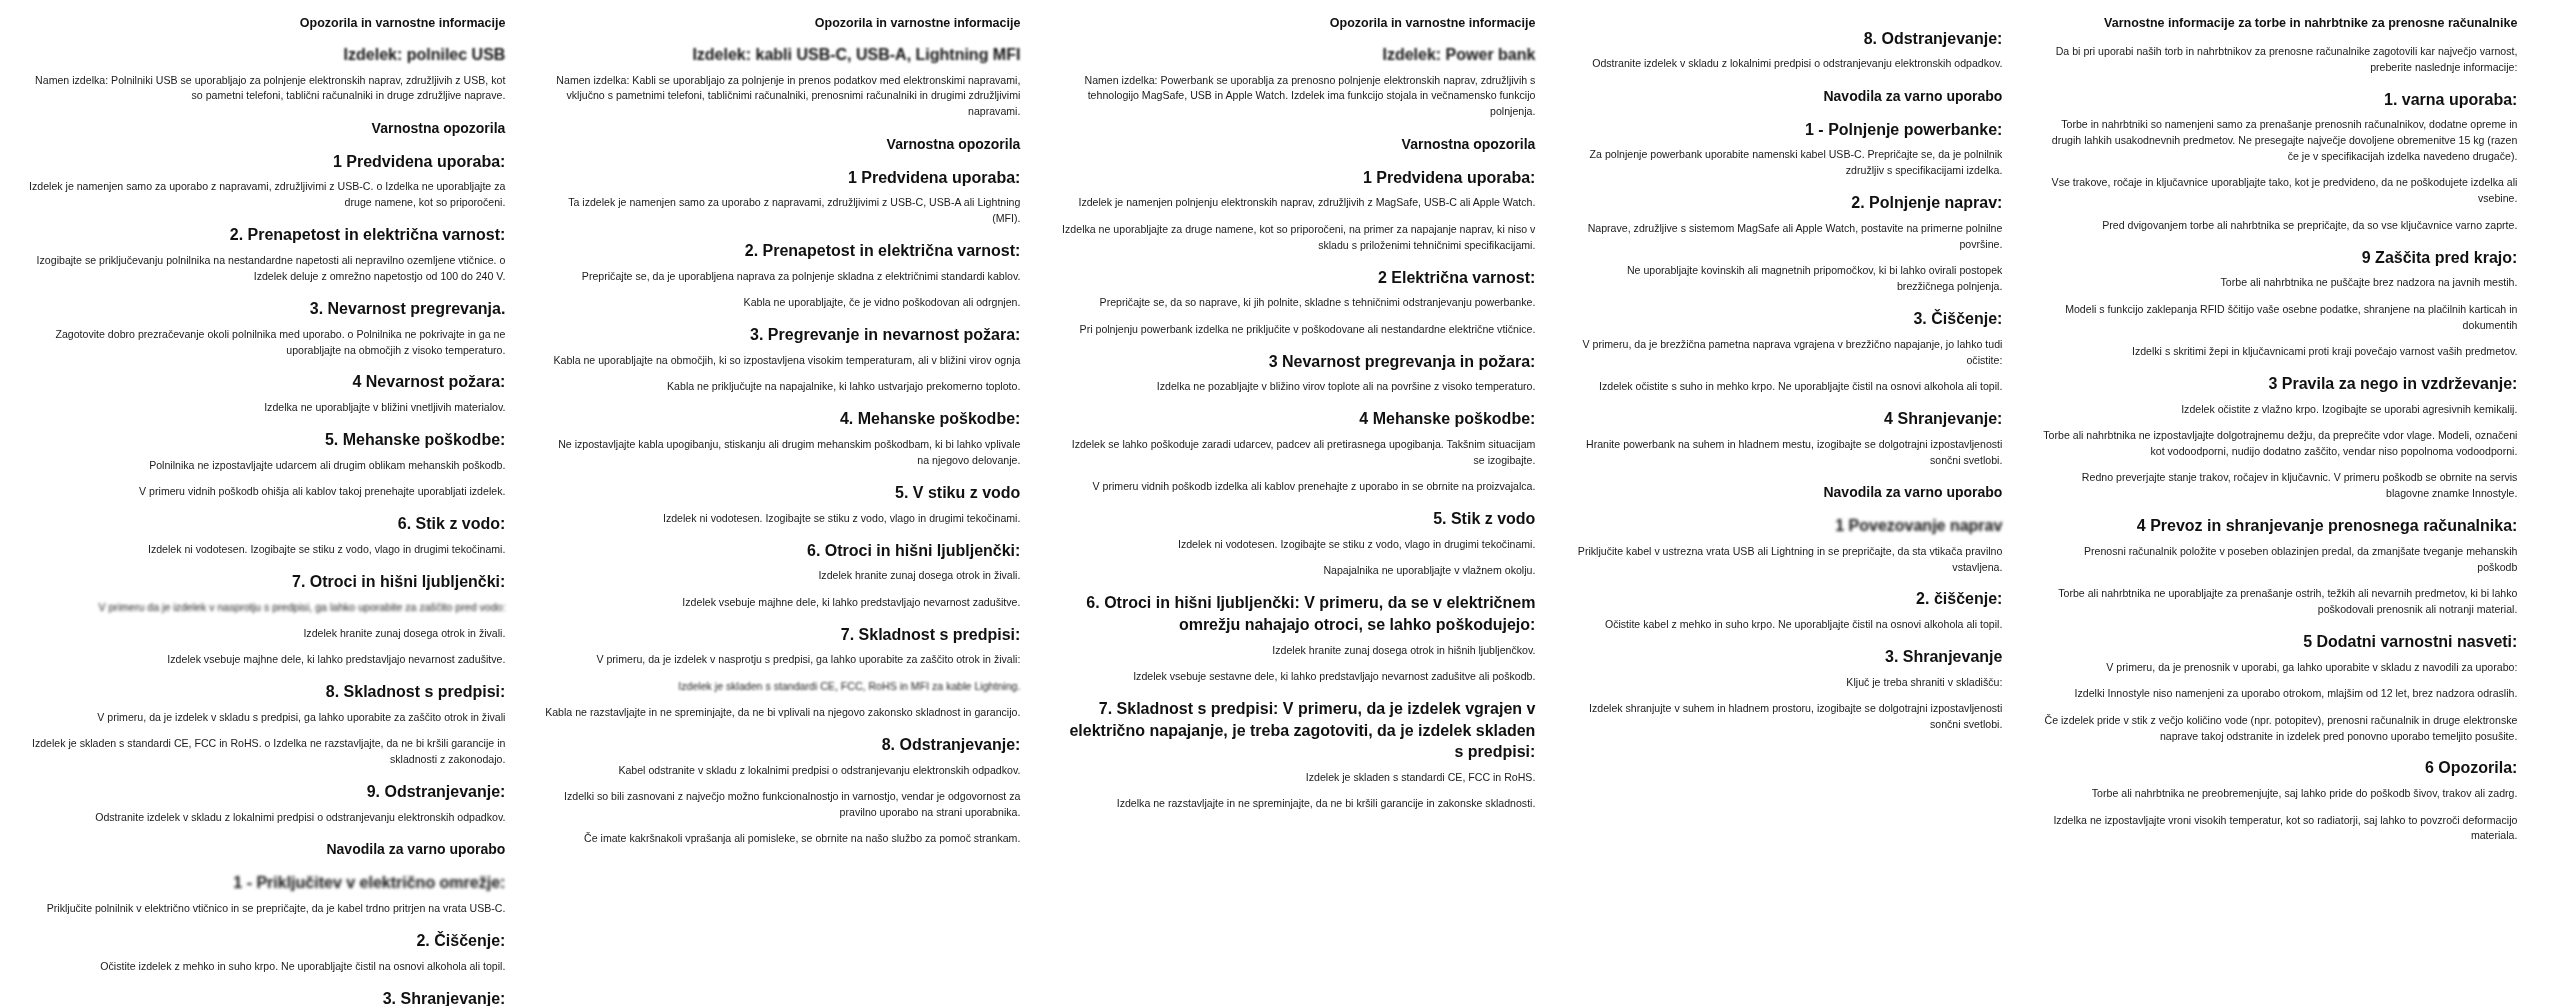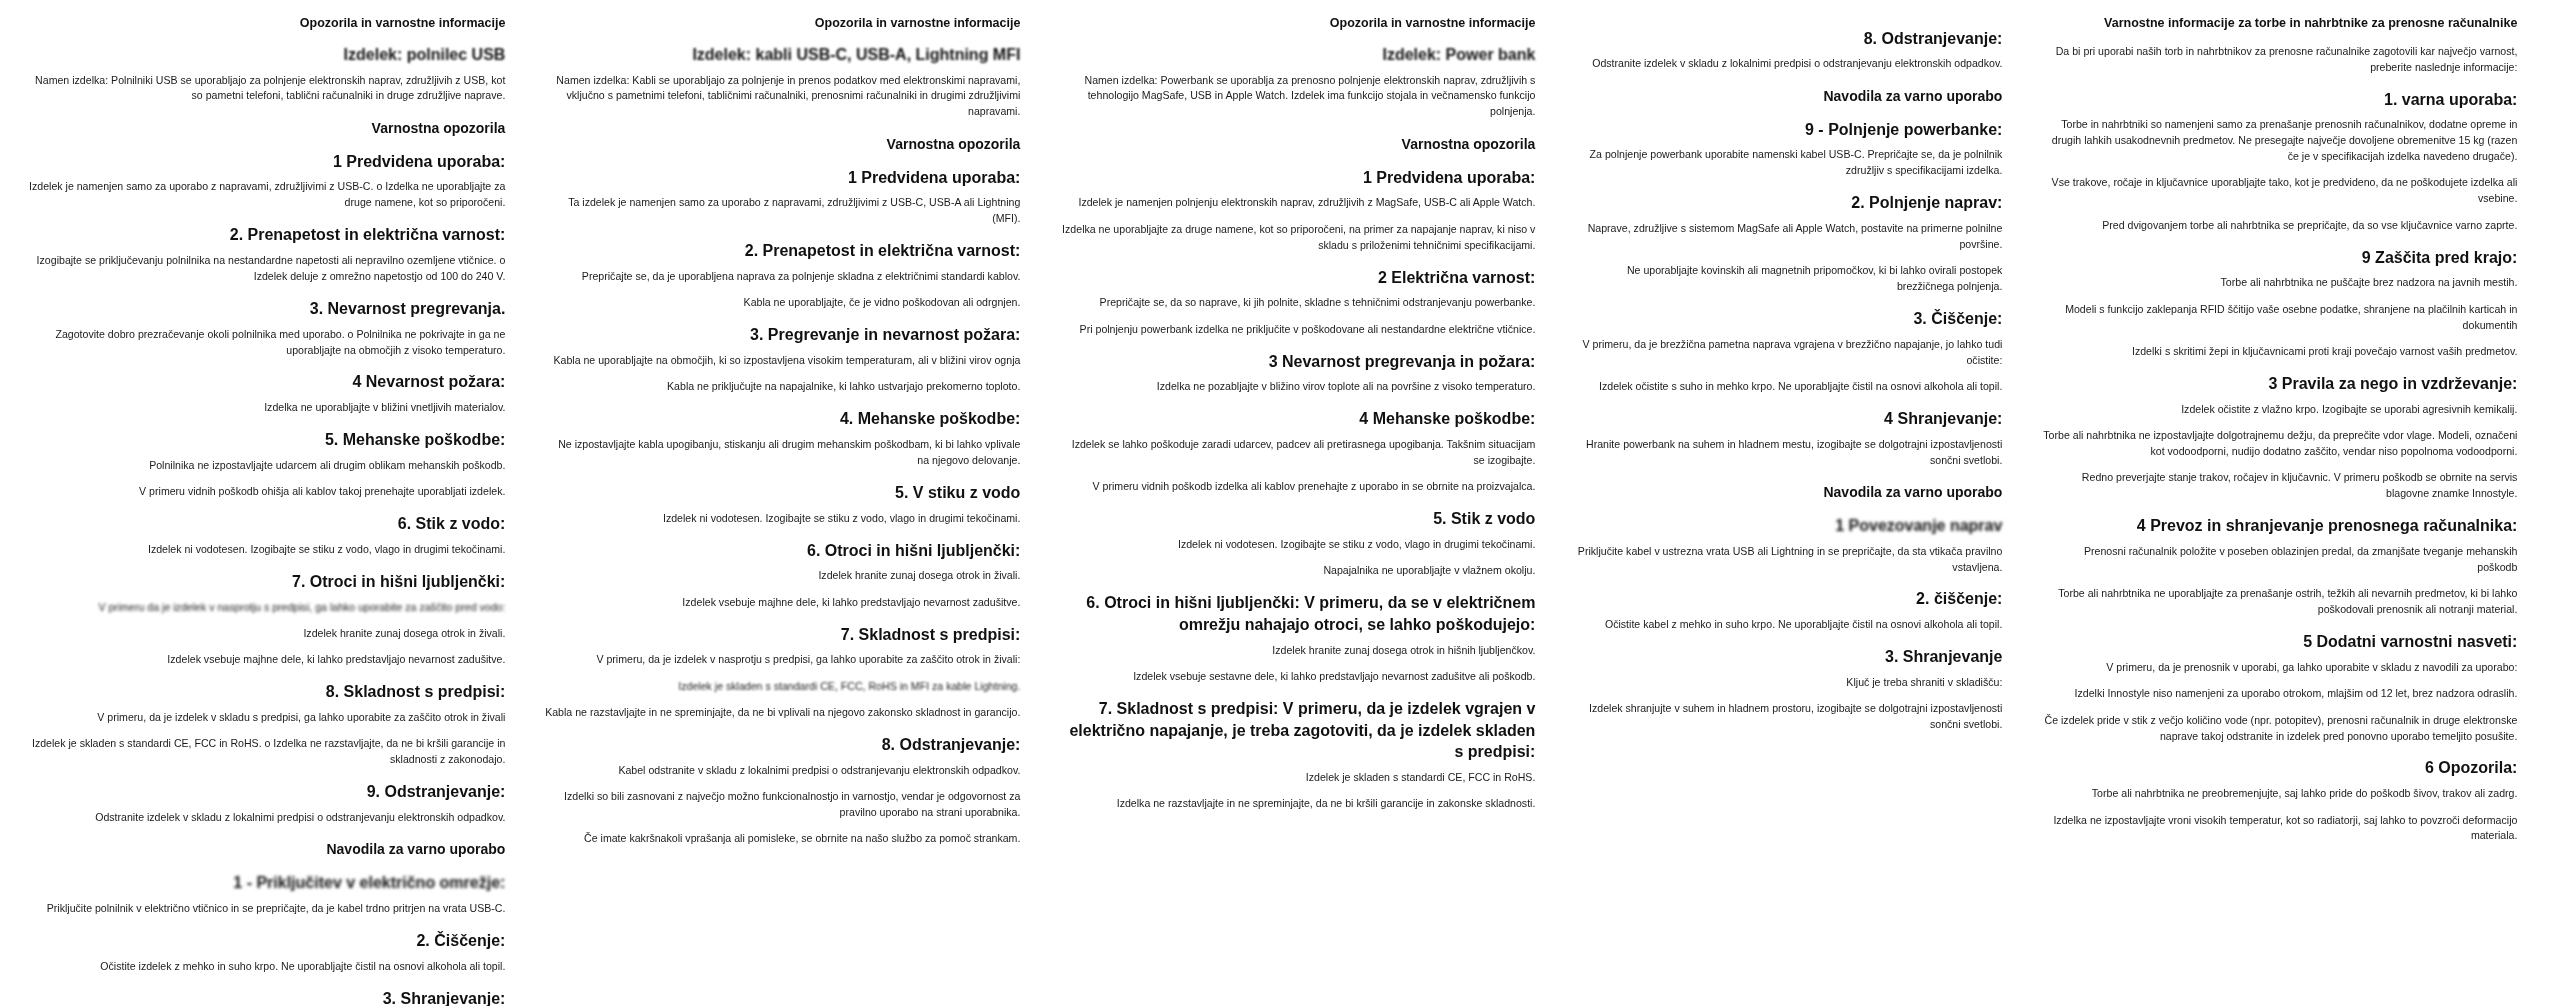--- a/index.html
+++ b/index.html
@@ -160,21 +160,21 @@
       <p class="body">Izdelek hranite zunaj dosega otrok in hišnih ljubljenčkov.</p>
       <p class="body">Izdelek vsebuje sestavne dele, ki lahko predstavljajo nevarnost zadušitve ali poškodb.</p>
       <h4 class="item-title">7. Skladnost s predpisi: V primeru, da je izdelek vgrajen v električno napajanje, je treba zagotoviti, da je izdelek skladen s predpisi:</h4>
       <p class="body">Izdelek je skladen s standardi CE, FCC in RoHS.</p>
       <p class="body">Izdelka ne razstavljajte in ne spreminjajte, da ne bi kršili garancije in zakonske skladnosti.</p>
     </div>
     <div class="col col-4">
       <h4 class="item-title tight">8. Odstranjevanje:</h4>
       <p class="body">Odstranite izdelek v skladu z lokalnimi predpisi o odstranjevanju elektronskih odpadkov.</p>
       <h3 class="sub-title">Navodila za varno uporabo</h3>
-      <h4 class="item-title">9 - Polnjenje powerbanke:</h4>
+      <h4 class="item-title">1 - Polnjenje powerbanke:</h4>
       <p class="body">Za polnjenje powerbank uporabite namenski kabel USB-C. Prepričajte se, da je polnilnik združljiv s specifikacijami izdelka.</p>
       <h4 class="item-title">2. Polnjenje naprav:</h4>
       <p class="body">Naprave, združljive s sistemom MagSafe ali Apple Watch, postavite na primerne polnilne površine.</p>
       <p class="body">Ne uporabljajte kovinskih ali magnetnih pripomočkov, ki bi lahko ovirali postopek brezžičnega polnjenja.</p>
       <h4 class="item-title">3. Čiščenje:</h4>
       <p class="body">V primeru, da je brezžična pametna naprava vgrajena v brezžično napajanje, jo lahko tudi očistite:</p>
       <p class="body">Izdelek očistite s suho in mehko krpo. Ne uporabljajte čistil na osnovi alkohola ali topil.</p>
       <h4 class="item-title">4 Shranjevanje:</h4>
       <p class="body">Hranite powerbank na suhem in hladnem mestu, izogibajte se dolgotrajni izpostavljenosti sončni svetlobi.</p>
       <h3 class="sub-title">Navodila za varno uporabo</h3>

